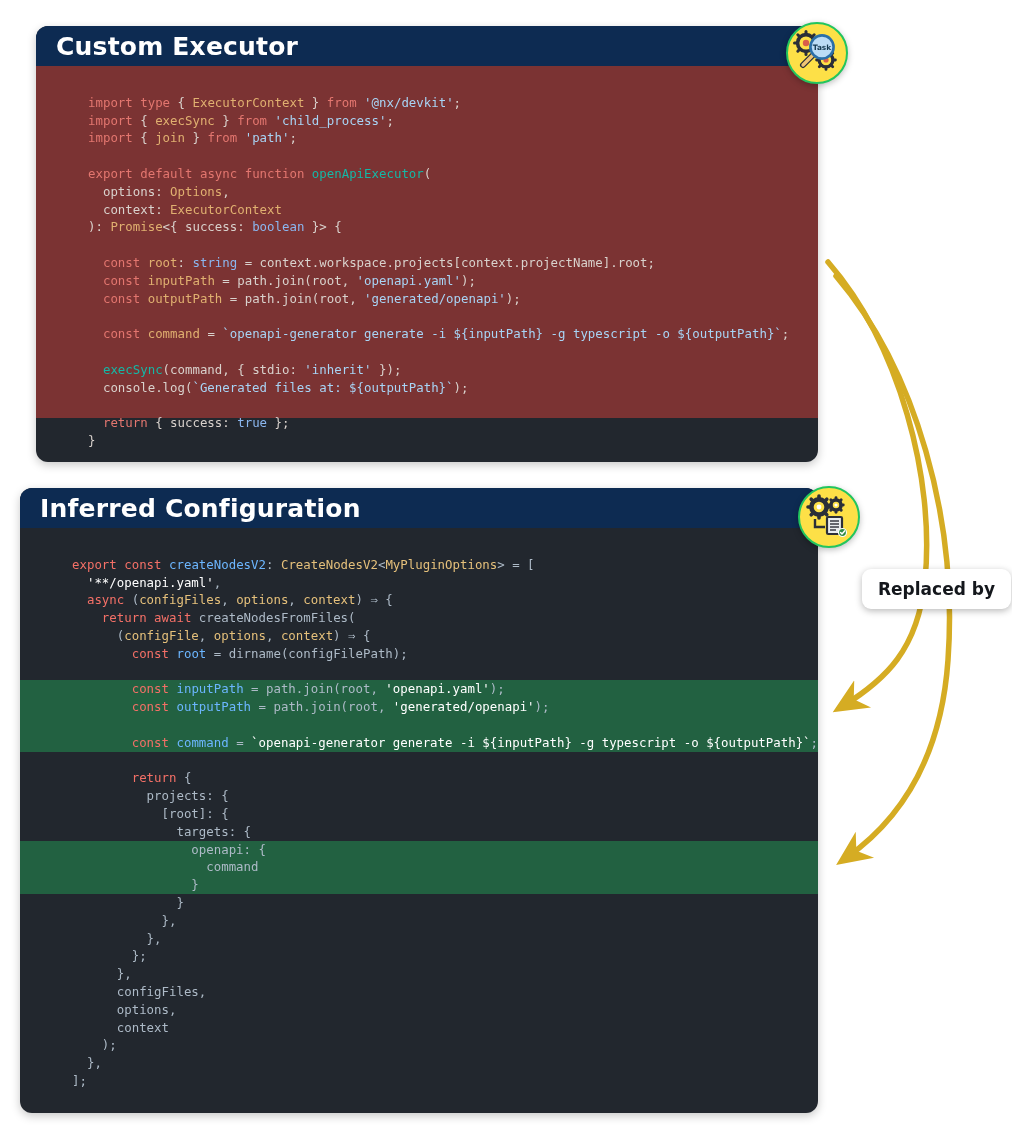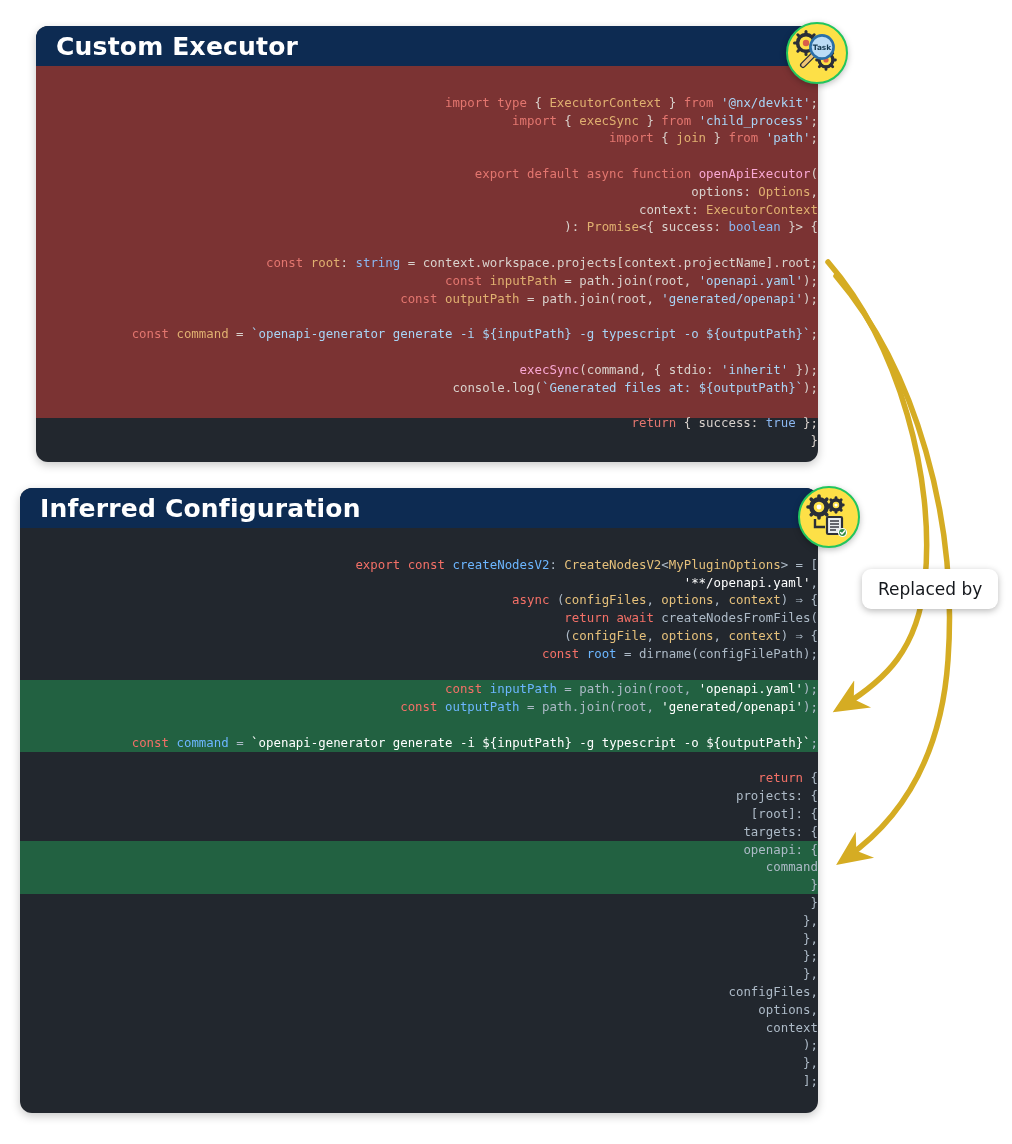--- a/index.html
+++ b/index.html
@@ -74,41 +74,40 @@
     background: #22272e;
     height: 569px;
     padding-left: 0;
   }
   #code-inferred .ln {
     padding-left: 52px;
   }
   .ln {
     display: block;
     min-height: 17.8px;
-    text-align: right;
   }
   .ln.hl {
     background: #226141;
     padding-left: 52px;
   }
   #code-inferred .ln.hl { padding-left: 52px; }
 
   
   .kw   { color: #f47067; }
   .typ  { color: #6cb6ff; }
   .fn   { color: #dcbdfb; }
   .var  { color: #e5c07b; }
   .str  { color: #ffffff; }
   .pl   { color: #adbac7; }
   .num  { color: #6cb6ff; }
 
   
   #code-executor .kw   { color: #e3766f; }
   #code-executor .typ  { color: #e0b070; }
-  #code-executor .fn   { color: #f9a8d4; }
+  #code-executor .fn   { color: #14b8a6; }
   #code-executor .var  { color: #e0b070; }
   #code-executor .str  { color: #a8d4f5; }
   #code-executor .pl   { color: #d9d2cd; }
   #code-executor .num  { color: #8bb7f0; }
 
   
   .badge {
     position: absolute;
     width: 62px;
     height: 62px;
@@ -136,21 +135,21 @@
   
   #replaced-by-label {
     position: absolute;
     left: 862px;
     top: 569px;
     padding: 10px 16px;
     background: #ffffff;
     border-radius: 9px;
     box-shadow: 0 2px 7px rgba(0,0,0,0.28);
     font-size: 17px;
-    font-weight: 400;
+    font-weight: 700;
     color: #14171c;
     font-family: "DejaVu Sans", sans-serif;
     white-space: nowrap;
   }
 </style>
 </head>
 <body>
 
 <div class="stage">
 

